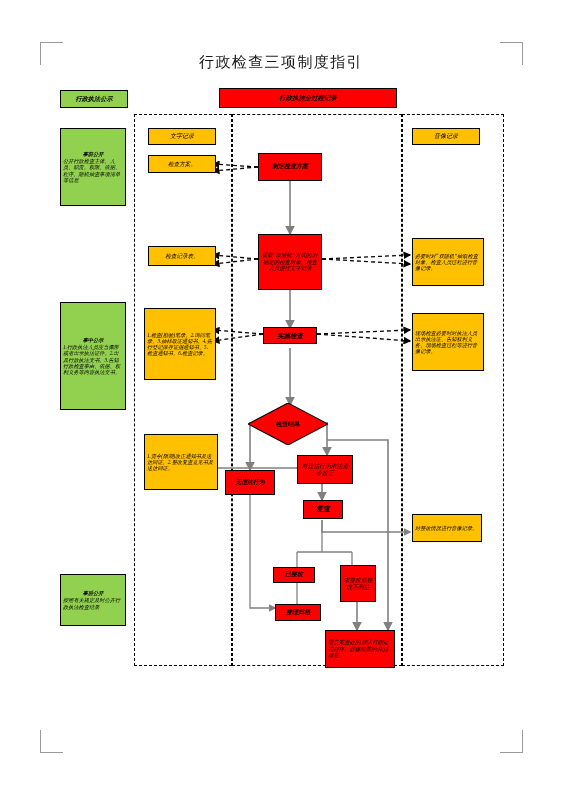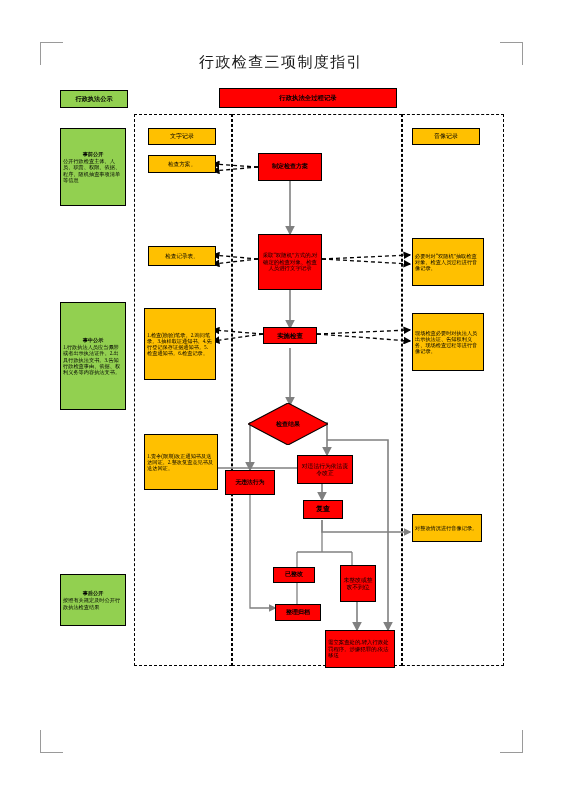--- a/index.html
+++ b/index.html
@@ -29,21 +29,21 @@
     border:1.1px solid #000;
     display:flex;align-items:center;justify-content:center;
     text-align:center;line-height:1.18;
     font-size:5.2px;color:#000;
     padding:1px 2px;
   }
   .node.green{background:#92d050;}
   .node.yellow{background:#ffc000;}
   .node.red{background:#ff0000;}
   .node.left{text-align:left;justify-content:flex-start;}
-  .node .inner{width:100%;}
+  .node .inner{width:100%;font-style:italic;}
   .node .hd{display:block;font-weight:bold;text-align:center;margin-bottom:1px;}
   .node.redlbl{font-weight:bold;color:#000;}
 
   .dashbox{
     position:absolute;box-sizing:border-box;
     border:1.4px dashed #000;background:transparent;
   }
 
   svg.wires{position:absolute;left:0;top:0;width:562px;height:794px;overflow:visible;}
 </style>

